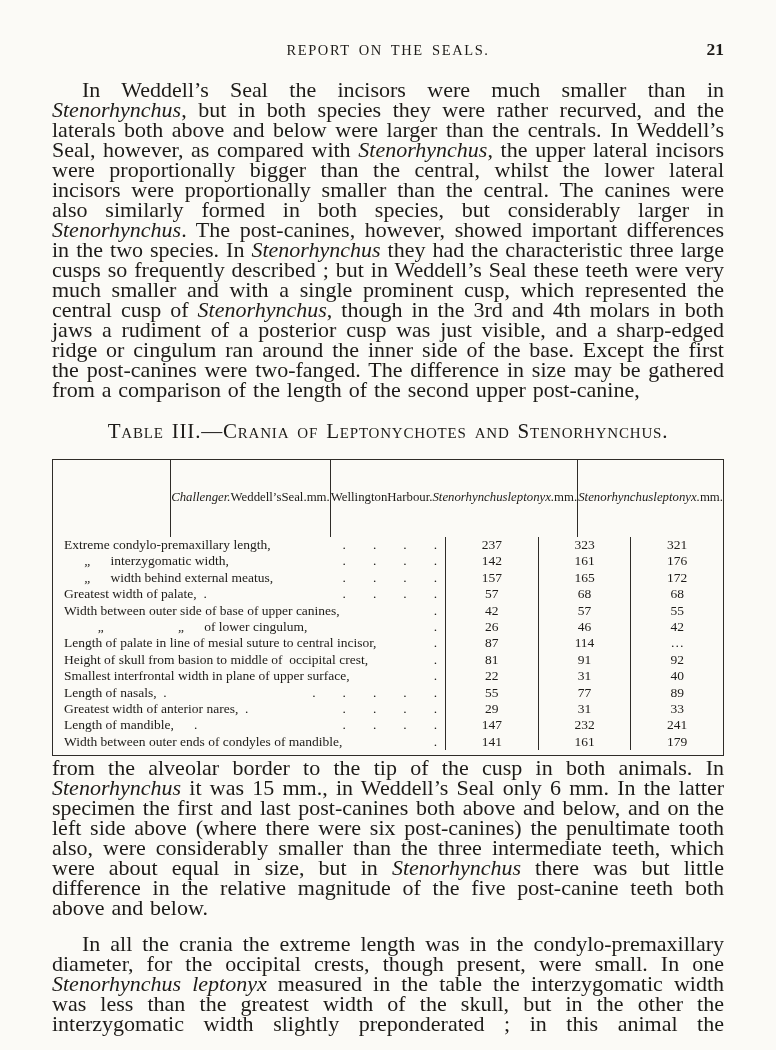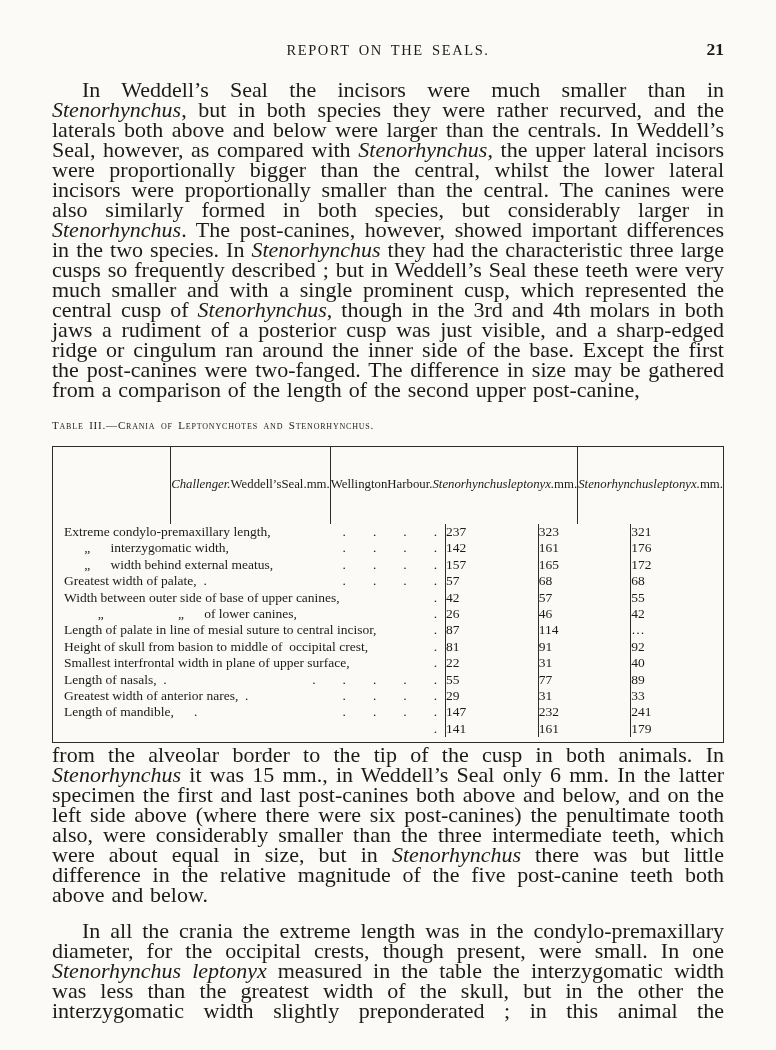--- a/index.html
+++ b/index.html
@@ -45,22 +45,22 @@
     text-align: justify;
     word-spacing: 1.4px;
   }
   .body-para.indent { text-indent: 30px; }
   .body-para em { font-style: italic; }
   .body-para.cont { text-align-last: justify; }
 
   
   .table-caption {
     margin: 19px 0 15px 0;
-    text-align: left;
-    font-size: 11px;
+    text-align: center;
+    font-size: 21px;
     font-variant: small-caps;
     letter-spacing: 0.8px;
     word-spacing: 2px;
   }
 
   
   .data-table {
     width: 672px;
     border: 1.6px solid var(--rule);
     background: transparent;
@@ -88,21 +88,21 @@
     padding-left: 11px;
     padding-right: 8px;
     display: flex;
     white-space: pre;
     overflow: hidden;
   }
   .leader-dots { margin-left: auto; }
   .t-val {
     flex: 1;
     border-left: 1px solid var(--rule);
-    text-align: left;
+    text-align: center;
   }
 
   .para-block { margin-top: 2px; }
   .p3-block { margin-top: 16px; }
 </style>
 </head>
 <body>
 
 <div class="page">
 
@@ -162,21 +162,21 @@
           <div class="t-val">68</div>
           <div class="t-val">68</div>
         </div>
         <div class="t-row">
           <div class="t-lab"><span>Width between outer side of base of upper canines,</span><span class="leader-dots">.</span></div>
           <div class="t-val">42</div>
           <div class="t-val">57</div>
           <div class="t-val">55</div>
         </div>
         <div class="t-row">
-          <div class="t-lab"><span>   „      „  of lower canines,</span><span class="leader-dots">.</span></div>
+          <div class="t-lab"><span>   „      „  of lower cingulum,</span><span class="leader-dots">.</span></div>
           <div class="t-val">26</div>
           <div class="t-val">46</div>
           <div class="t-val">42</div>
         </div>
         <div class="t-row">
           <div class="t-lab"><span>Length of palate in line of mesial suture to central incisor,</span><span class="leader-dots">.</span></div>
           <div class="t-val">87</div>
           <div class="t-val">114</div>
           <div class="t-val">…</div>
         </div>
@@ -204,21 +204,21 @@
           <div class="t-val">31</div>
           <div class="t-val">33</div>
         </div>
         <div class="t-row">
           <div class="t-lab"><span>Length of mandible,  .</span><span class="leader-dots">.  .  .  .</span></div>
           <div class="t-val">147</div>
           <div class="t-val">232</div>
           <div class="t-val">241</div>
         </div>
         <div class="t-row">
-          <div class="t-lab"><span class="leader-dots">.</span></div>
+          <div class="t-lab"><span>Width between outer ends of condyles of mandible,</span><span class="leader-dots">.</span></div>
           <div class="t-val">141</div>
           <div class="t-val">161</div>
           <div class="t-val">179</div>
         </div>
       </div>
   </div>
 
   <p class="body-para para-block"><span>from the alveolar border to the tip of the cusp in both animals.  In </span><em>Stenorhynchus</em><span> it was 15 mm., in Weddell’s Seal only 6 mm.  In the latter specimen the first and last post-canines both above and below, and on the left side above (where there were six post-canines) the penultimate tooth also, were considerably smaller than the three intermediate teeth, which were about equal in size, but in </span><em>Stenorhynchus</em><span> there was but little difference in the relative magnitude of the five post-canine teeth both above and below.</span></p>
 
   <p class="body-para indent cont p3-block"><span>In all the crania the extreme length was in the condylo-premaxillary diameter, for the occipital crests, though present, were small.  In one </span><em>Stenorhynchus leptonyx</em><span> measured in the table the interzygomatic width was less than the greatest width of the skull, but in the other the interzygomatic width slightly preponderated ; in this animal the</span></p>

